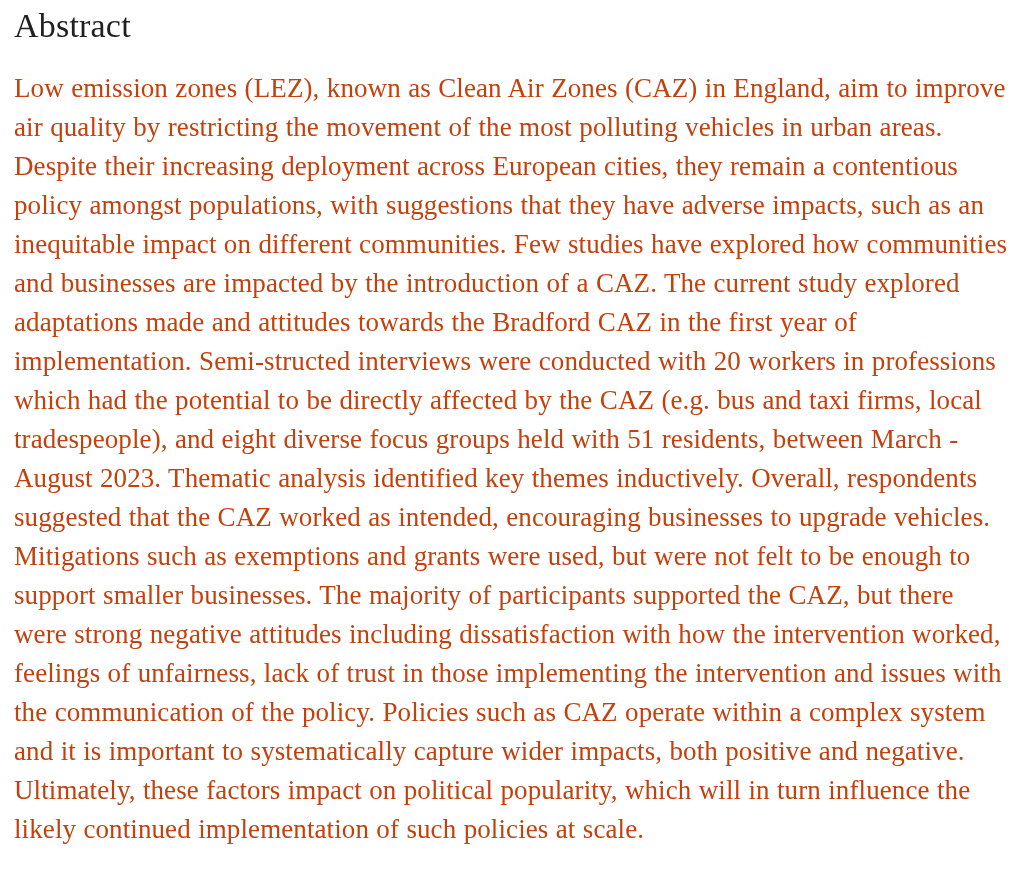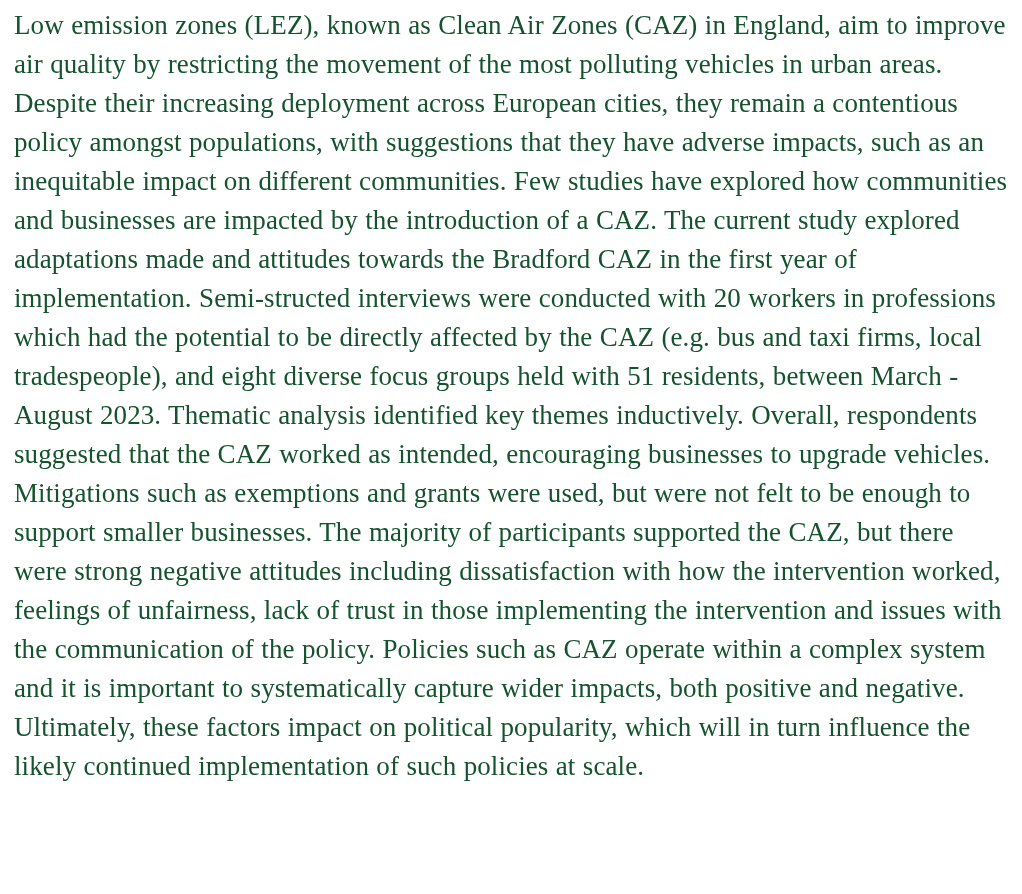--- a/index.html
+++ b/index.html
@@ -26,24 +26,25 @@
     line-height: 1.15;
     margin: 0 0 24px 0;
     color: #212121;
     letter-spacing: 0.2px;
   }
   .abstract-paragraph {
     font-size: 27px;
     font-weight: 400;
     line-height: 39px;
     margin: 0;
-    color: #14532d;
+    color: #c2410c;
     text-align: left;
     letter-spacing: 0.1px;
     word-spacing: 0.5px;
   }
 </style>
 </head>
 <body>
 
 <section class="abstract-section">
+  <h2 class="abstract-heading">Abstract</h2>
   <p class="abstract-paragraph">Low emission zones (LEZ), known as Clean Air Zones (CAZ) in England, aim to improve air quality by restricting the movement of the most polluting vehicles in urban areas. Despite their increasing deployment across European cities, they remain a contentious policy amongst populations, with suggestions that they have adverse impacts, such as an inequitable impact on different communities. Few studies have explored how communities and businesses are impacted by the introduction of a CAZ. The current study explored adaptations made and attitudes towards the Bradford CAZ in the first year of implementation. Semi-structed interviews were conducted with 20 workers in professions which had the potential to be directly affected by the CAZ (e.g. bus and taxi firms, local tradespeople), and eight diverse focus groups held with 51 residents, between March - August 2023. Thematic analysis identified key themes inductively. Overall, respondents suggested that the CAZ worked as intended, encouraging businesses to upgrade vehicles. Mitigations such as exemptions and grants were used, but were not felt to be enough to support smaller businesses. The majority of participants supported the CAZ, but there were strong negative attitudes including dissatisfaction with how the intervention worked, feelings of unfairness, lack of trust in those implementing the intervention and issues with the communication of the policy. Policies such as CAZ operate within a complex system and it is important to systematically capture wider impacts, both positive and negative. Ultimately, these factors impact on political popularity, which will in turn influence the likely continued implementation of such policies at scale.</p>
 </section>
 
 </body></html>

